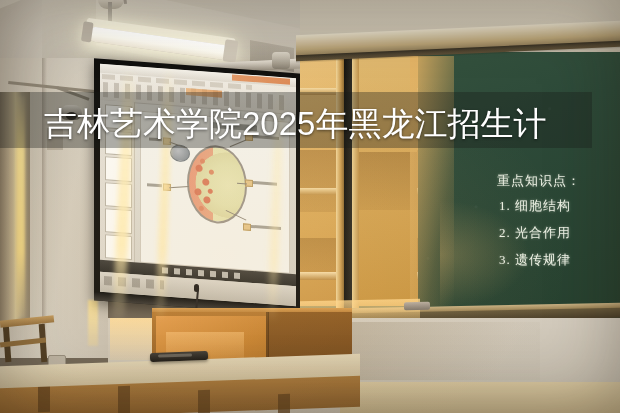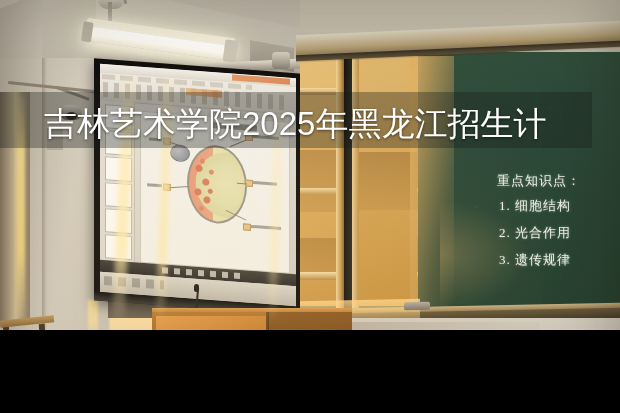--- a/index.html
+++ b/index.html
@@ -1,17 +1,17 @@
 <!DOCTYPE html>
 <html><head>
 <meta charset="utf-8">
 <style>
   html,body{margin:0;padding:0;background:#000;}
   #stage{
-    position:relative;width:620px;height:330px;overflow:hidden;
+    position:relative;width:620px;height:413px;overflow:hidden;
     font-family:"Liberation Sans","DejaVu Sans",sans-serif;
     background:#6d6355;
   }
   .lay{position:absolute;}
 
   
   #ceiling{left:0;top:0;width:620px;height:92px;
     background:linear-gradient(175deg,#cdc6b8 0%,#c2bbad 38%,#b3aa9b 70%,#a79d8d 100%);}
   #ceiling-beam{left:96px;top:8px;width:215px;height:60px;
     background:linear-gradient(160deg,#d8d2c6,#b9b1a2);

